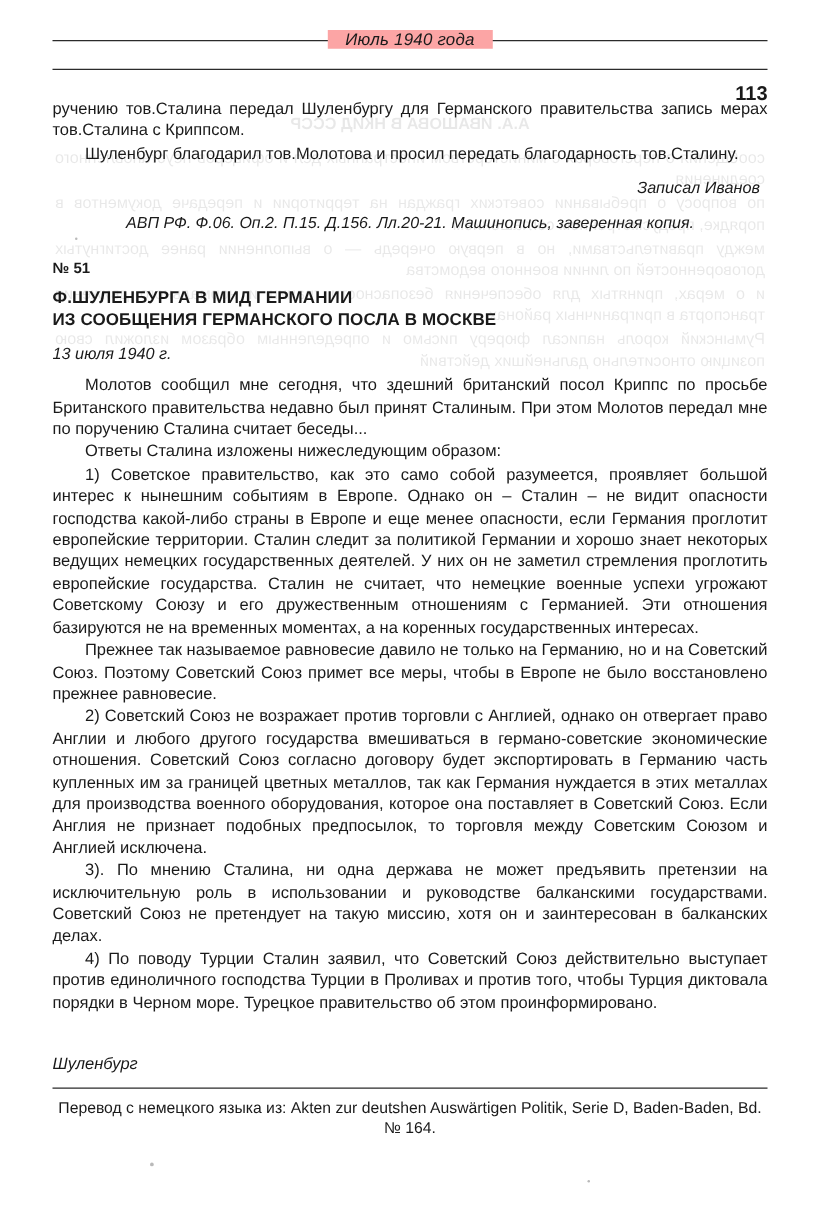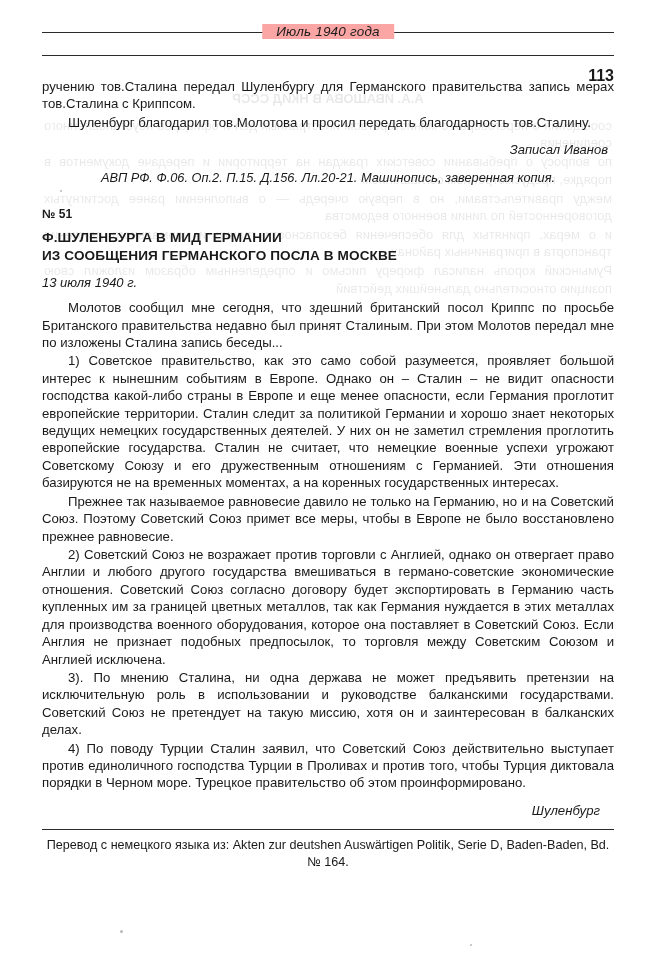--- a/index.html
+++ b/index.html
@@ -112,24 +112,23 @@
     margin-bottom: 10px;
   }
   .docdate {
     font-style: italic;
     font-size: 13px;
     margin-bottom: 8px;
     text-align: left;
   }
 
   .signature {
-    text-align: right;
     font-style: italic;
     font-size: 13.2px;
-    margin-top: 10px;
+    margin-top: 32px;
     padding-right: 14px;
   }
 
   .footnote-rule {
     border-top: 1px solid #2b2b2b;
     margin-top: 10px;
     margin-bottom: 7px;
   }
   .footnote {
     font-size: 12.6px;
@@ -196,21 +195,22 @@
     <p class="archive-ref">АВП РФ. Ф.06. Оп.2. П.15. Д.156. Лл.20-21. Машинопись, заверенная копия.</p>
 
     <p class="docnum">№ 51</p>
     <div class="doctitle">
       <div>Ф.ШУЛЕНБУРГА В МИД ГЕРМАНИИ</div>
       <div>ИЗ СООБЩЕНИЯ ГЕРМАНСКОГО ПОСЛА В МОСКВЕ</div>
     </div>
 
     <p class="docdate">13 июля 1940 г.</p>
 
-    <p class="ind">Молотов сообщил мне сегодня, что здешний британский посол Криппс по просьбе Британского правительства недавно был принят Сталиным. При этом Молотов передал мне по изложены Сталина запись беседы...</p>
+    <p class="ind">Молотов сообщил мне сегодня, что здешний британский посол Криппс по просьбе Британского правительства недавно был принят Сталиным. При этом Молотов передал мне по поручению Сталина считает беседы...</p>
+    <p class="ind">Ответы Сталина изложены нижеследующим образом:</p>
     <p class="ind">1) Советское правительство, как это само собой разумеется, проявляет большой интерес к нынешним событиям в Европе. Однако он – Сталин – не видит опасности господства какой-либо страны в Европе и еще менее опасности, если Германия проглотит европейские территории. Сталин следит за политикой Германии и хорошо знает некоторых ведущих немецких государственных деятелей. У них он не заметил стремления проглотить европейские государства. Сталин не считает, что немецкие военные успехи угрожают Советскому Союзу и его дружественным отношениям с Германией. Эти отношения базируются не на временных моментах, а на коренных государственных интересах.</p>
     <p class="ind">Прежнее так называемое равновесие давило не только на Германию, но и на Советский Союз. Поэтому Советский Союз примет все меры, чтобы в Европе не было восстановлено прежнее равновесие.</p>
     <p class="ind">2) Советский Союз не возражает против торговли с Англией, однако он отвергает право Англии и любого другого государства вмешиваться в германо-советские экономические отношения. Советский Союз согласно договору будет экспортировать в Германию часть купленных им за границей цветных металлов, так как Германия нуждается в этих металлах для производства военного оборудования, которое она поставляет в Советский Союз. Если Англия не признает подобных предпосылок, то торговля между Советским Союзом и Англией исключена.</p>
     <p class="ind">3). По мнению Сталина, ни одна держава не может предъявить претензии на исключительную роль в использовании и руководстве балканскими государствами. Советский Союз не претендует на такую миссию, хотя он и заинтересован в балканских делах.</p>
     <p class="ind">4) По поводу Турции Сталин заявил, что Советский Союз действительно выступает против единоличного господства Турции в Проливах и против того, чтобы Турция диктовала порядки в Черном море. Турецкое правительство об этом проинформировано.</p>
 
     <p class="signature">Шуленбург</p>
 
     <div class="footnote-rule"></div>
     <p class="footnote">Перевод с немецкого языка из: Akten zur deutshen Auswärtigen Politik, Serie D, Baden-Baden, Bd. № 164.</p>

